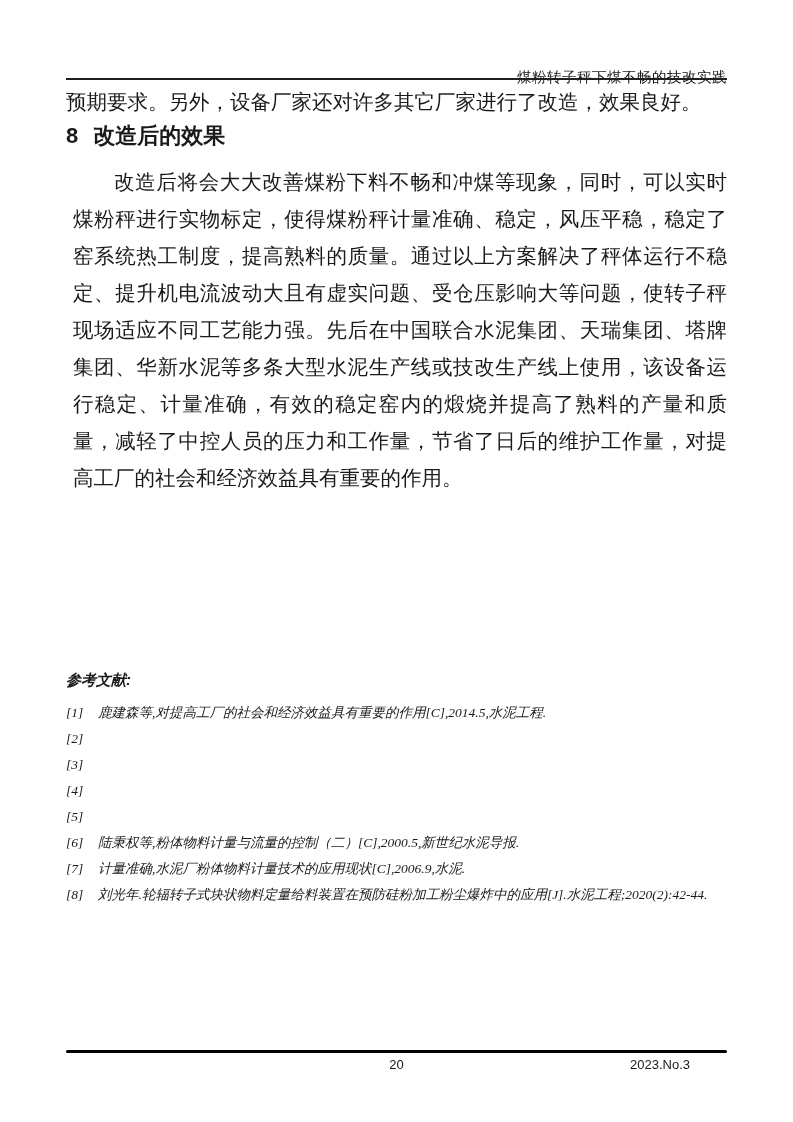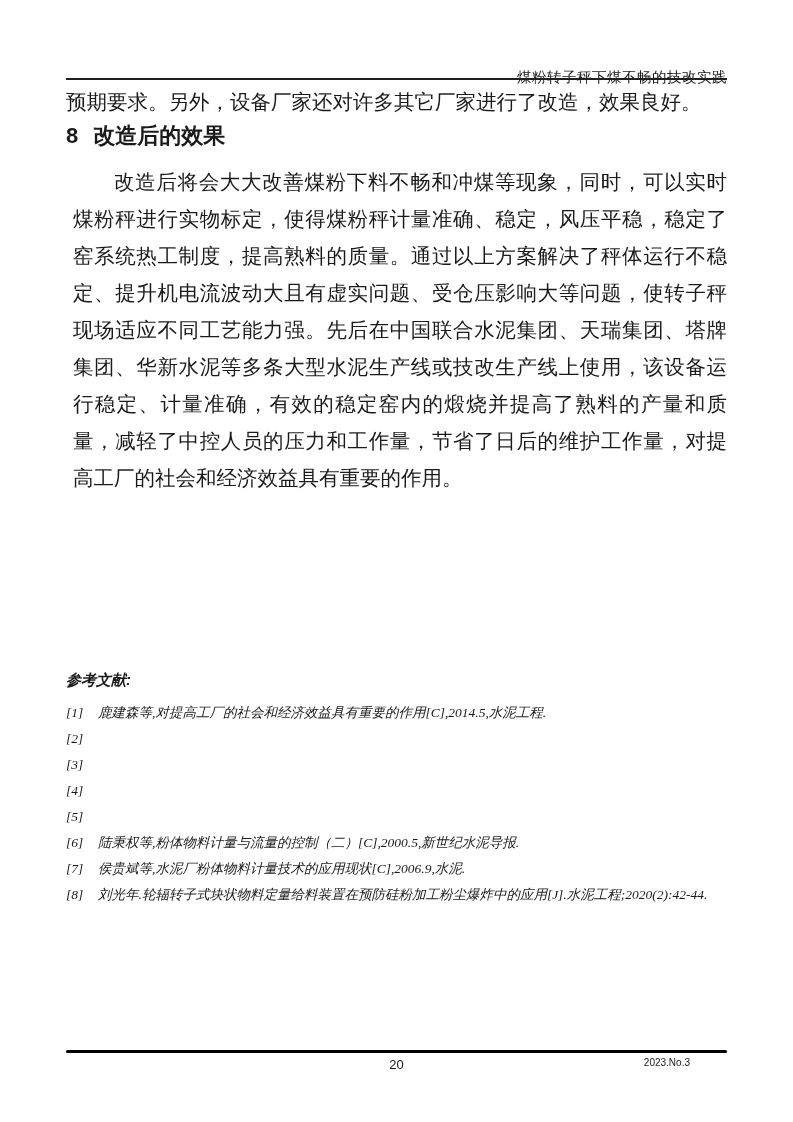--- a/index.html
+++ b/index.html
@@ -115,21 +115,21 @@
     left: 0;
     right: 0;
     text-align: center;
     font-size: 13px;
     font-family: "Liberation Sans", "DejaVu Sans", sans-serif;
   }
   .footer-issue {
     position: absolute;
     top: 1057px;
     right: 103px;
-    font-size: 10px;
+    font-size: 13px;
     font-family: "Liberation Sans", "DejaVu Sans", sans-serif;
   }
 </style>
 </head>
 <body>
 
 <div class="page">
 
   <div class="header-title">煤粉转子秤下煤不畅的技改实践</div>
 
@@ -162,21 +162,21 @@
         </li>
         <li class="ref-item">
           <span class="ref-label">[5]</span>
         </li>
         <li class="ref-item">
           <span class="ref-label">[6]</span>
           <span class="ref-text">陆秉权等,粉体物料计量与流量的控制（二）[C],2000.5,新世纪水泥导报.</span>
         </li>
         <li class="ref-item">
           <span class="ref-label">[7]</span>
-          <span class="ref-text">侯贵斌等,水泥厂粉体物料计量技术的应用现状[C],2006.9,水泥.</span>
+          <span class="ref-text">计量准确,水泥厂粉体物料计量技术的应用现状[C],2006.9,水泥.</span>
         </li>
         <li class="ref-item">
           <span class="ref-label">[8]</span>
           <span class="ref-text">刘光年.轮辐转子式块状物料定量给料装置在预防硅粉加工粉尘爆炸中的应用[J].水泥工程;2020(2):42-44.</span>
         </li>
       </ul>
   </div>
 
   <div class="footer-rule"></div>
 

